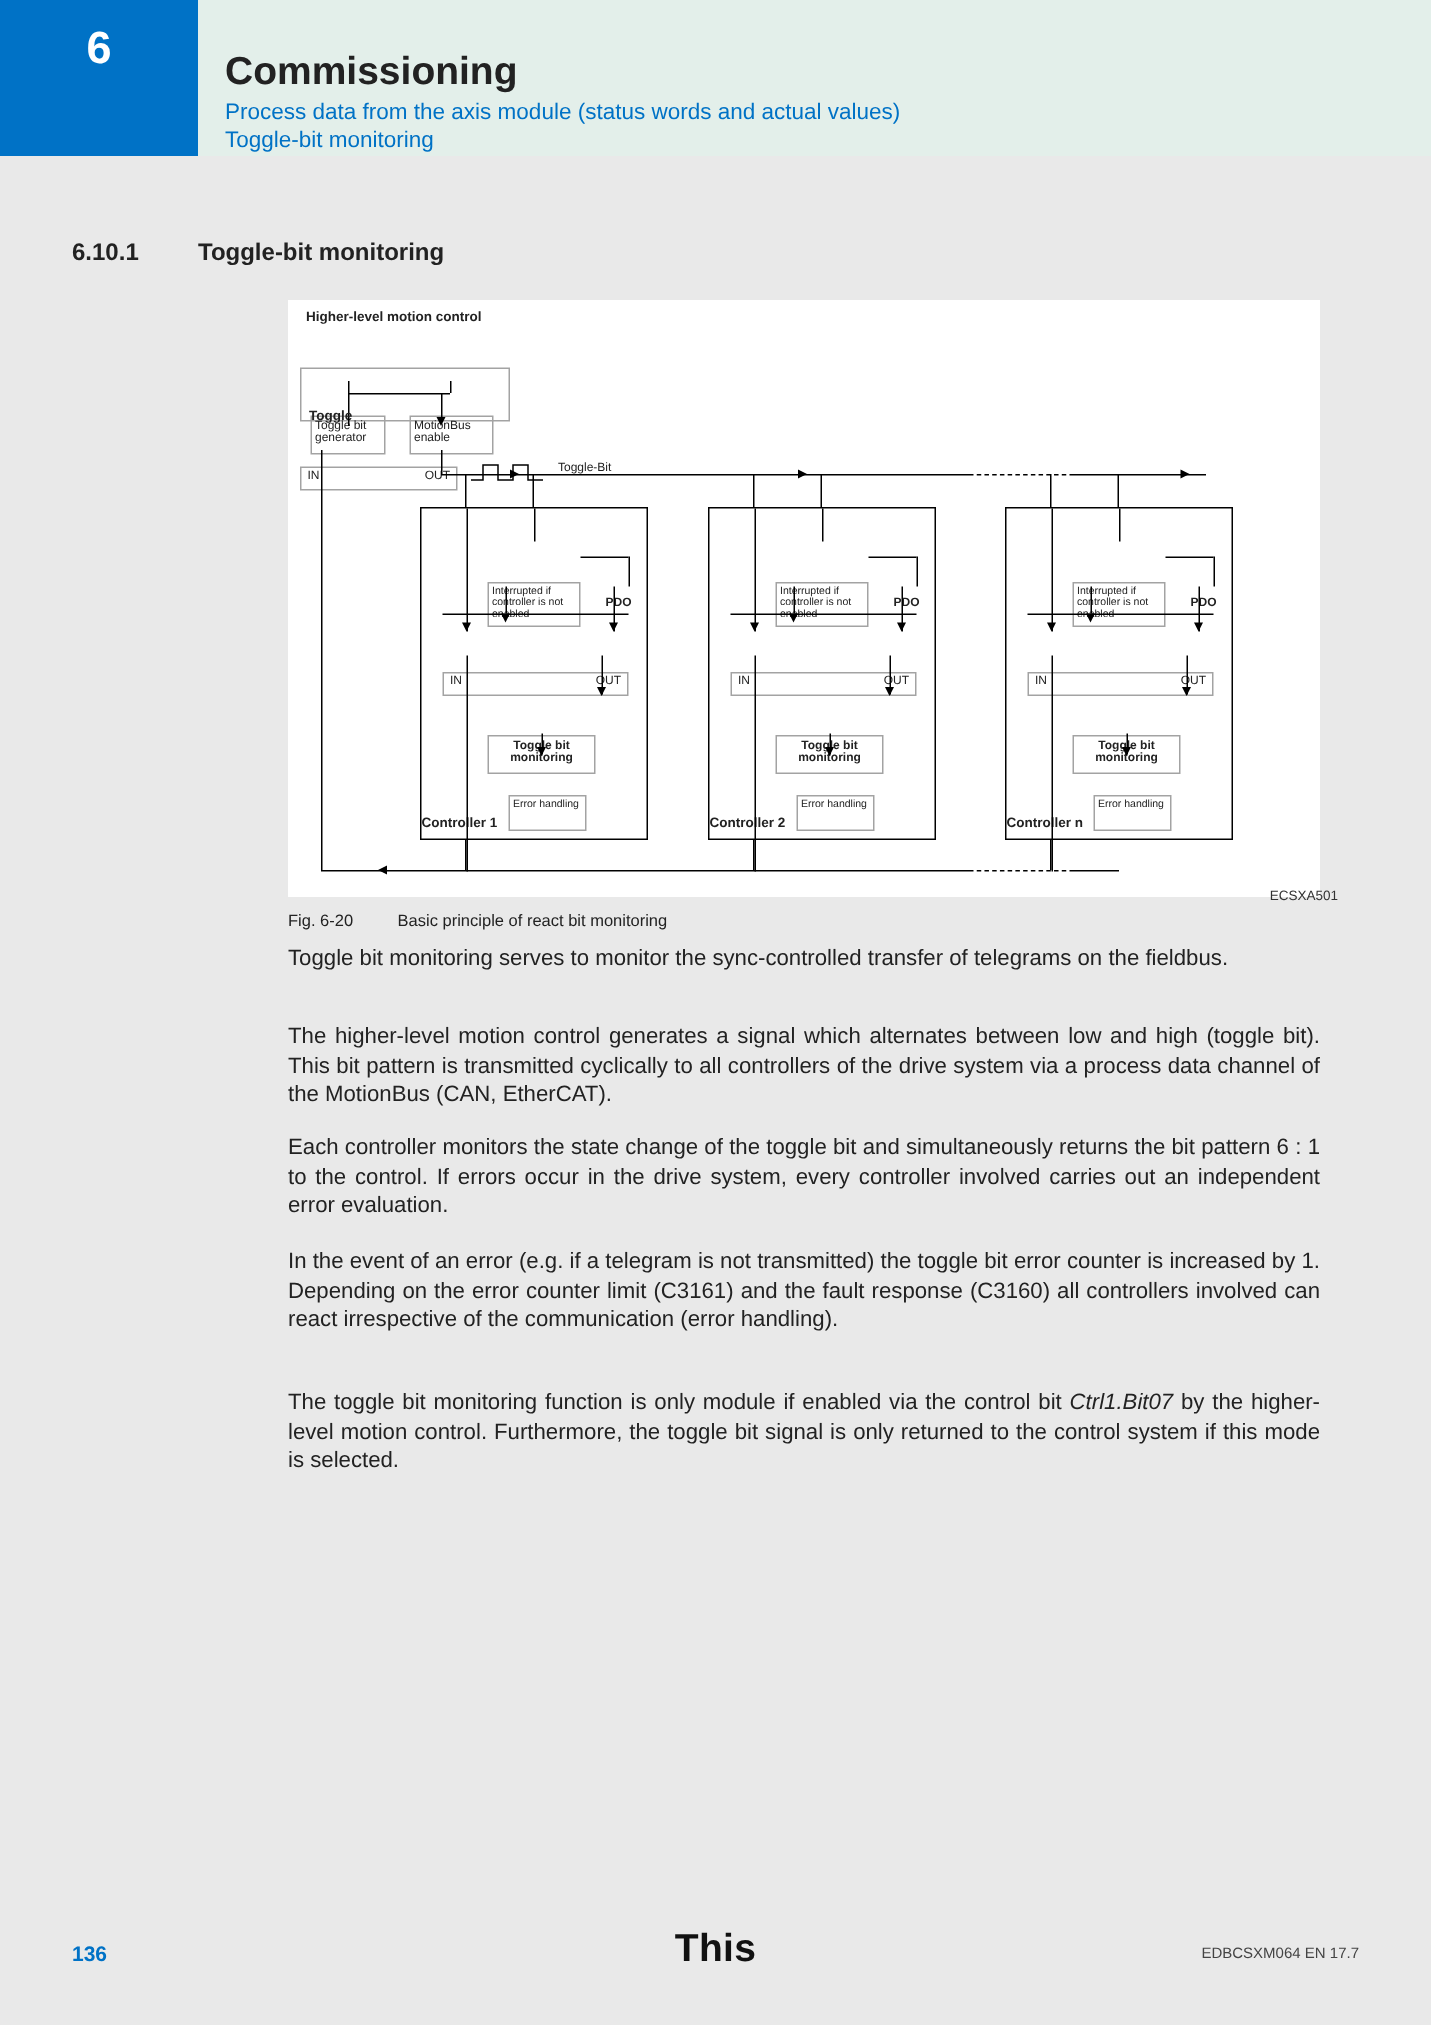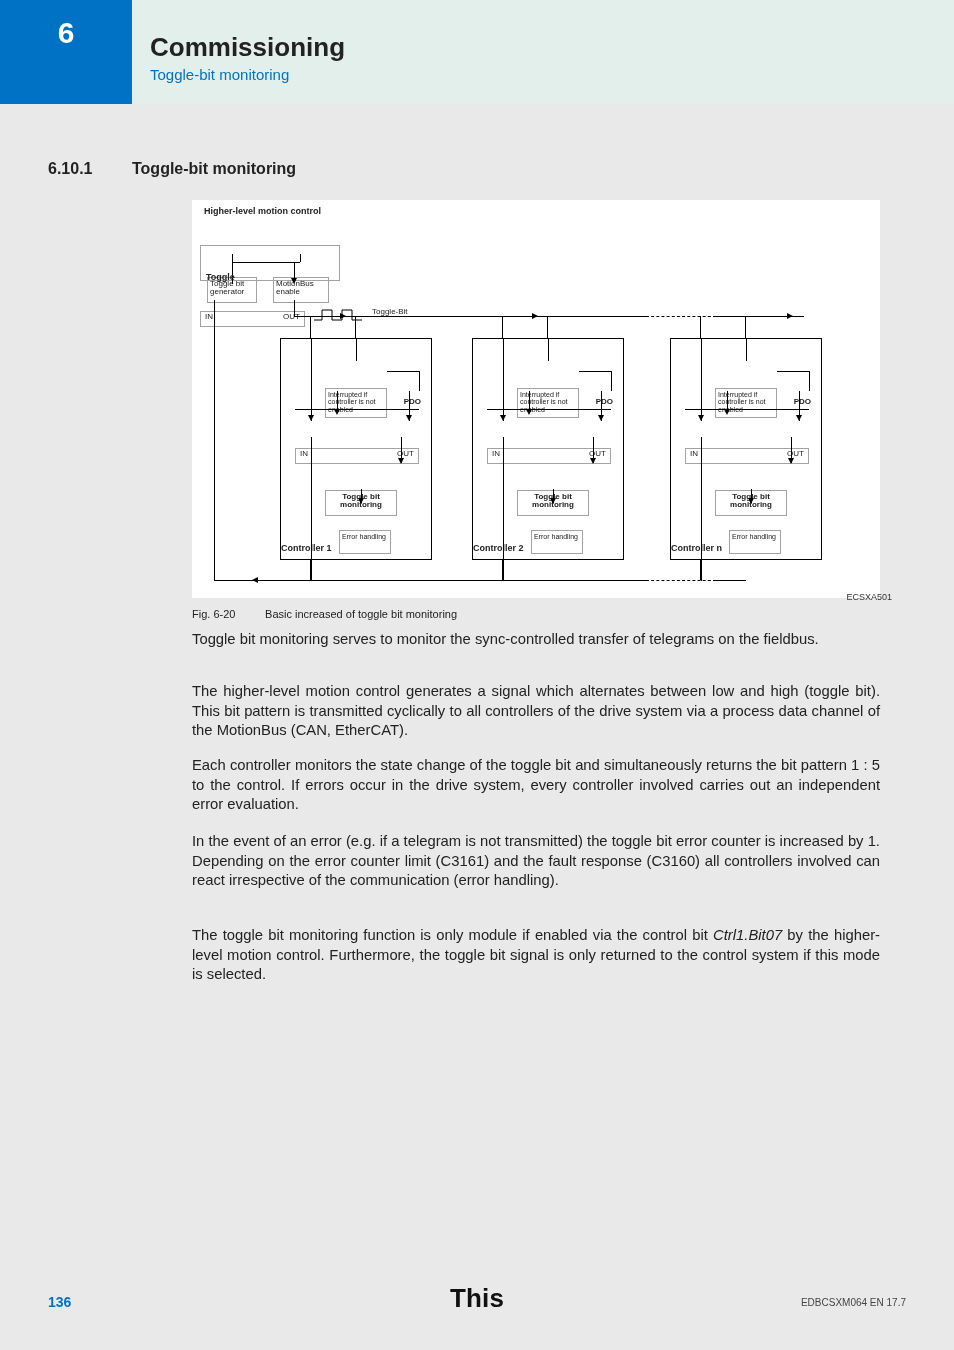--- a/index.html
+++ b/index.html
@@ -50,20 +50,21 @@
 <body>
 
 <div class="page">
 
   <div class="header">
     <div class="header-box">
       <span>6</span>
     </div>
     <div class="header-body">
       <div class="h-title">Commissioning</div>
+      <div class="h-sub1">Process data from the axis module (status words and actual values)</div>
       <div class="h-sub2">Toggle-bit monitoring</div>
     </div>
   </div>
 
   <div class="sec-num">6.10.1</div>
   <div class="sec-title">Toggle-bit monitoring</div>
 
   <div class="diagram">
 
     <div class="lbl-top" style="left:12px; top:6px;">Higher-level motion control</div>
@@ -231,26 +232,26 @@
     <div class="arrow-right" style="left:148px; top:113px;"></div>
     <div class="arrow-right" style="left:340px; top:113px;"></div>
     <div class="arrow-right" style="left:595px; top:113px;"></div>
     <div class="arrow-left" style="left:60px; top:377px;"></div>
 
     <div class="diagram-code">ECSXA501</div>
   </div>
 
   <div class="fig-cap">
     <span class="lbl">Fig. 6-20</span>
-    <span>Basic increased of toggle bit monitoring</span>
+    <span>Basic principle of react bit monitoring</span>
   </div>
 
   <div class="body-text p1">Toggle bit monitoring serves to monitor the sync-controlled transfer of telegrams on the fieldbus.</div>
   <div class="body-text p2" style="text-align:justify;">The higher-level motion control generates a signal which alternates between low and high (toggle bit). This bit pattern is transmitted cyclically to all controllers of the drive system via a process data channel of the MotionBus (CAN, EtherCAT).</div>
-  <div class="body-text p3" style="text-align:justify;">Each controller monitors the state change of the toggle bit and simultaneously returns the bit pattern 1 : 5 to the control. If errors occur in the drive system, every controller involved carries out an independent error evaluation.</div>
+  <div class="body-text p3" style="text-align:justify;">Each controller monitors the state change of the toggle bit and simultaneously returns the bit pattern 6 : 1 to the control. If errors occur in the drive system, every controller involved carries out an independent error evaluation.</div>
   <div class="body-text p4" style="text-align:justify;">In the event of an error (e.g. if a telegram is not transmitted) the toggle bit error counter is increased by 1. Depending on the error counter limit (C3161) and the fault response (C3160) all controllers involved can react irrespective of the communication (error handling).</div>
   <div class="body-text p5" style="text-align:justify;">
     <span>The toggle bit monitoring function is only module if enabled via the control bit </span><span class="italic">Ctrl1.Bit07</span><span> by the higher-level motion control. Furthermore, the toggle bit signal is only returned to the control system if this mode is selected.</span>
   </div>
 
   <div class="pgnum">136</div>
   <div class="brand">This</div>
   <div class="docid">EDBCSXM064 EN 17.7</div>
 </div>
 

